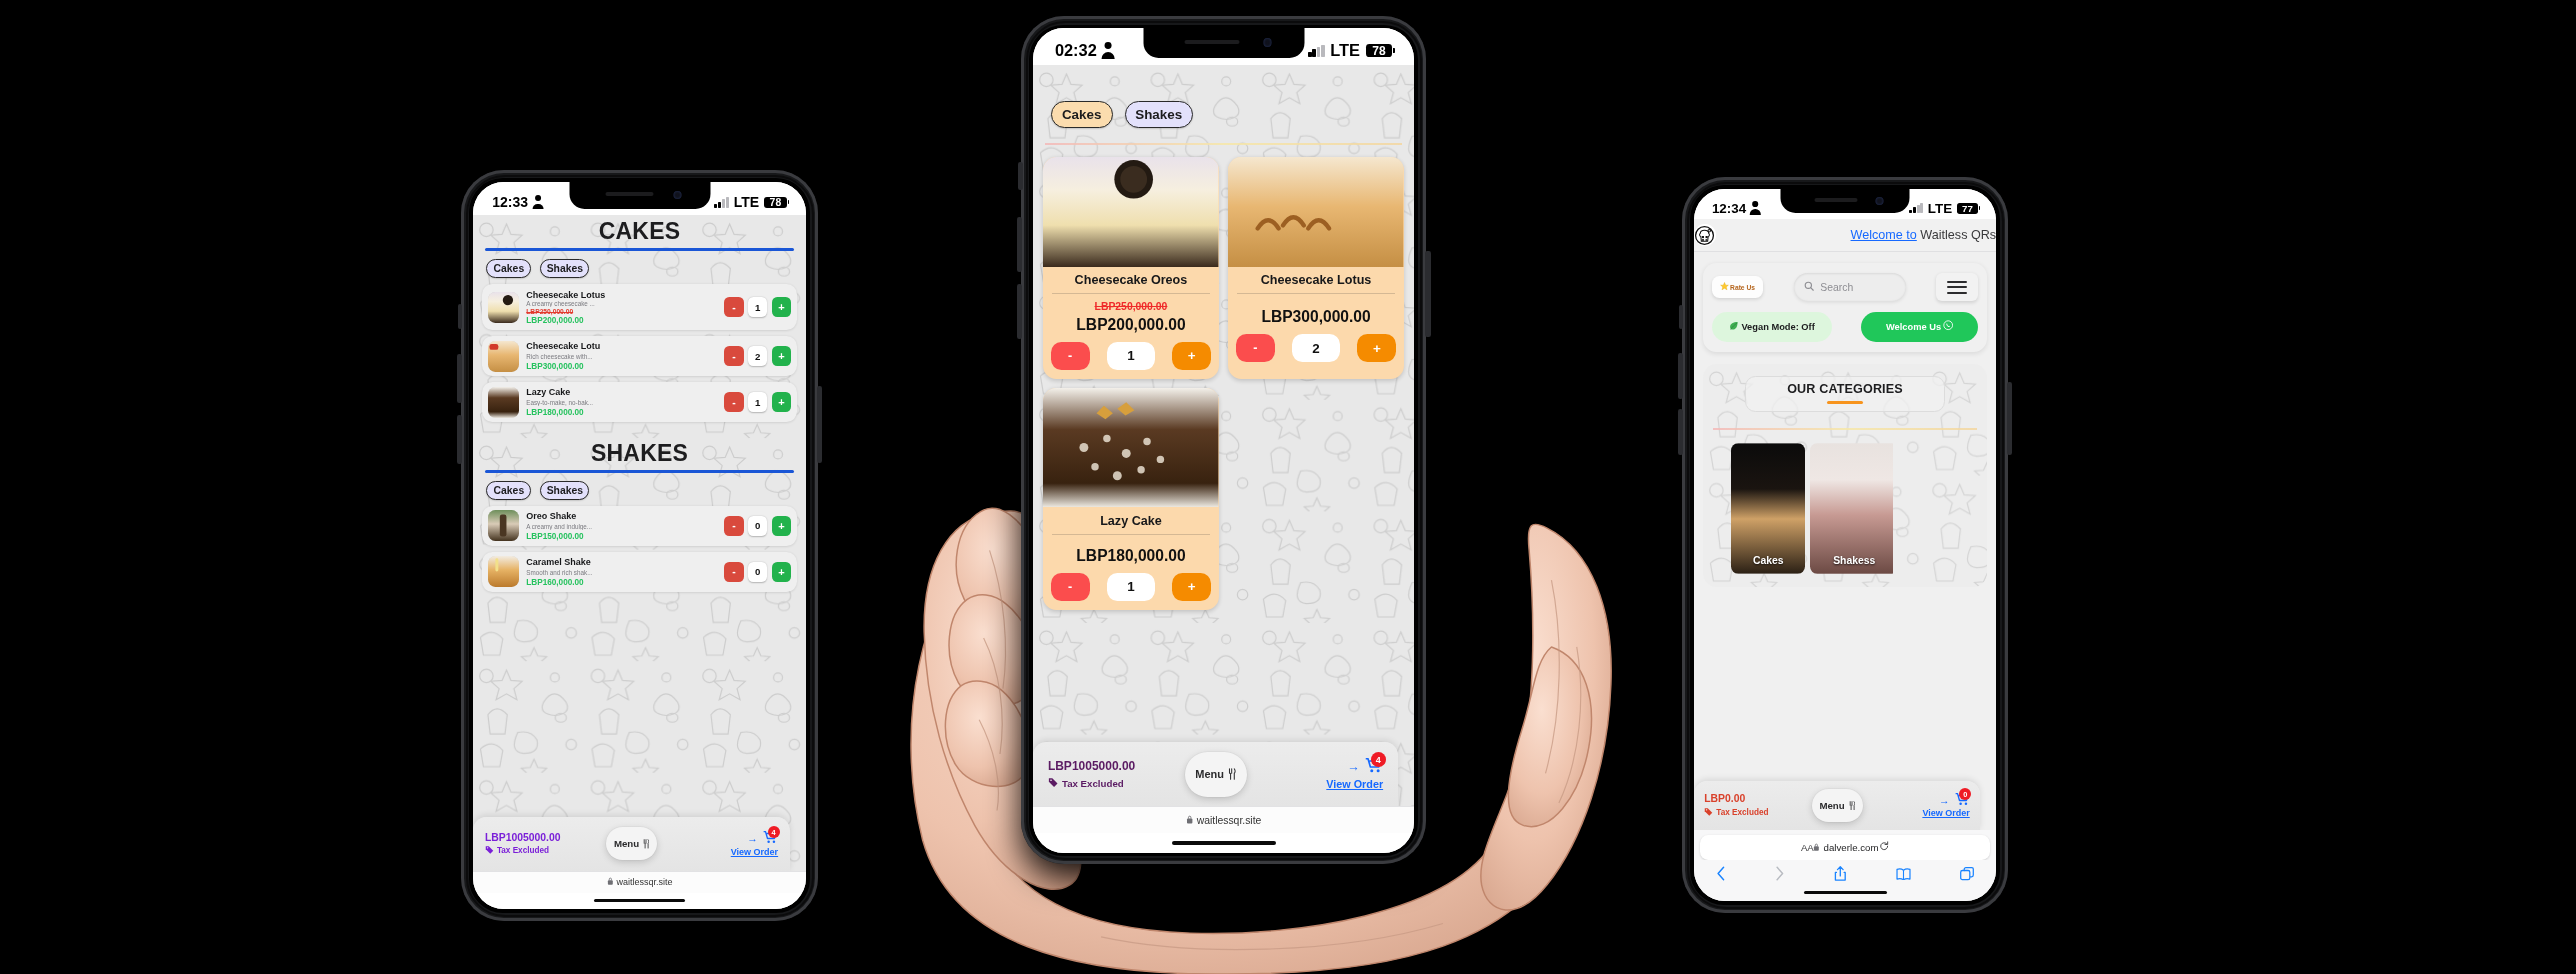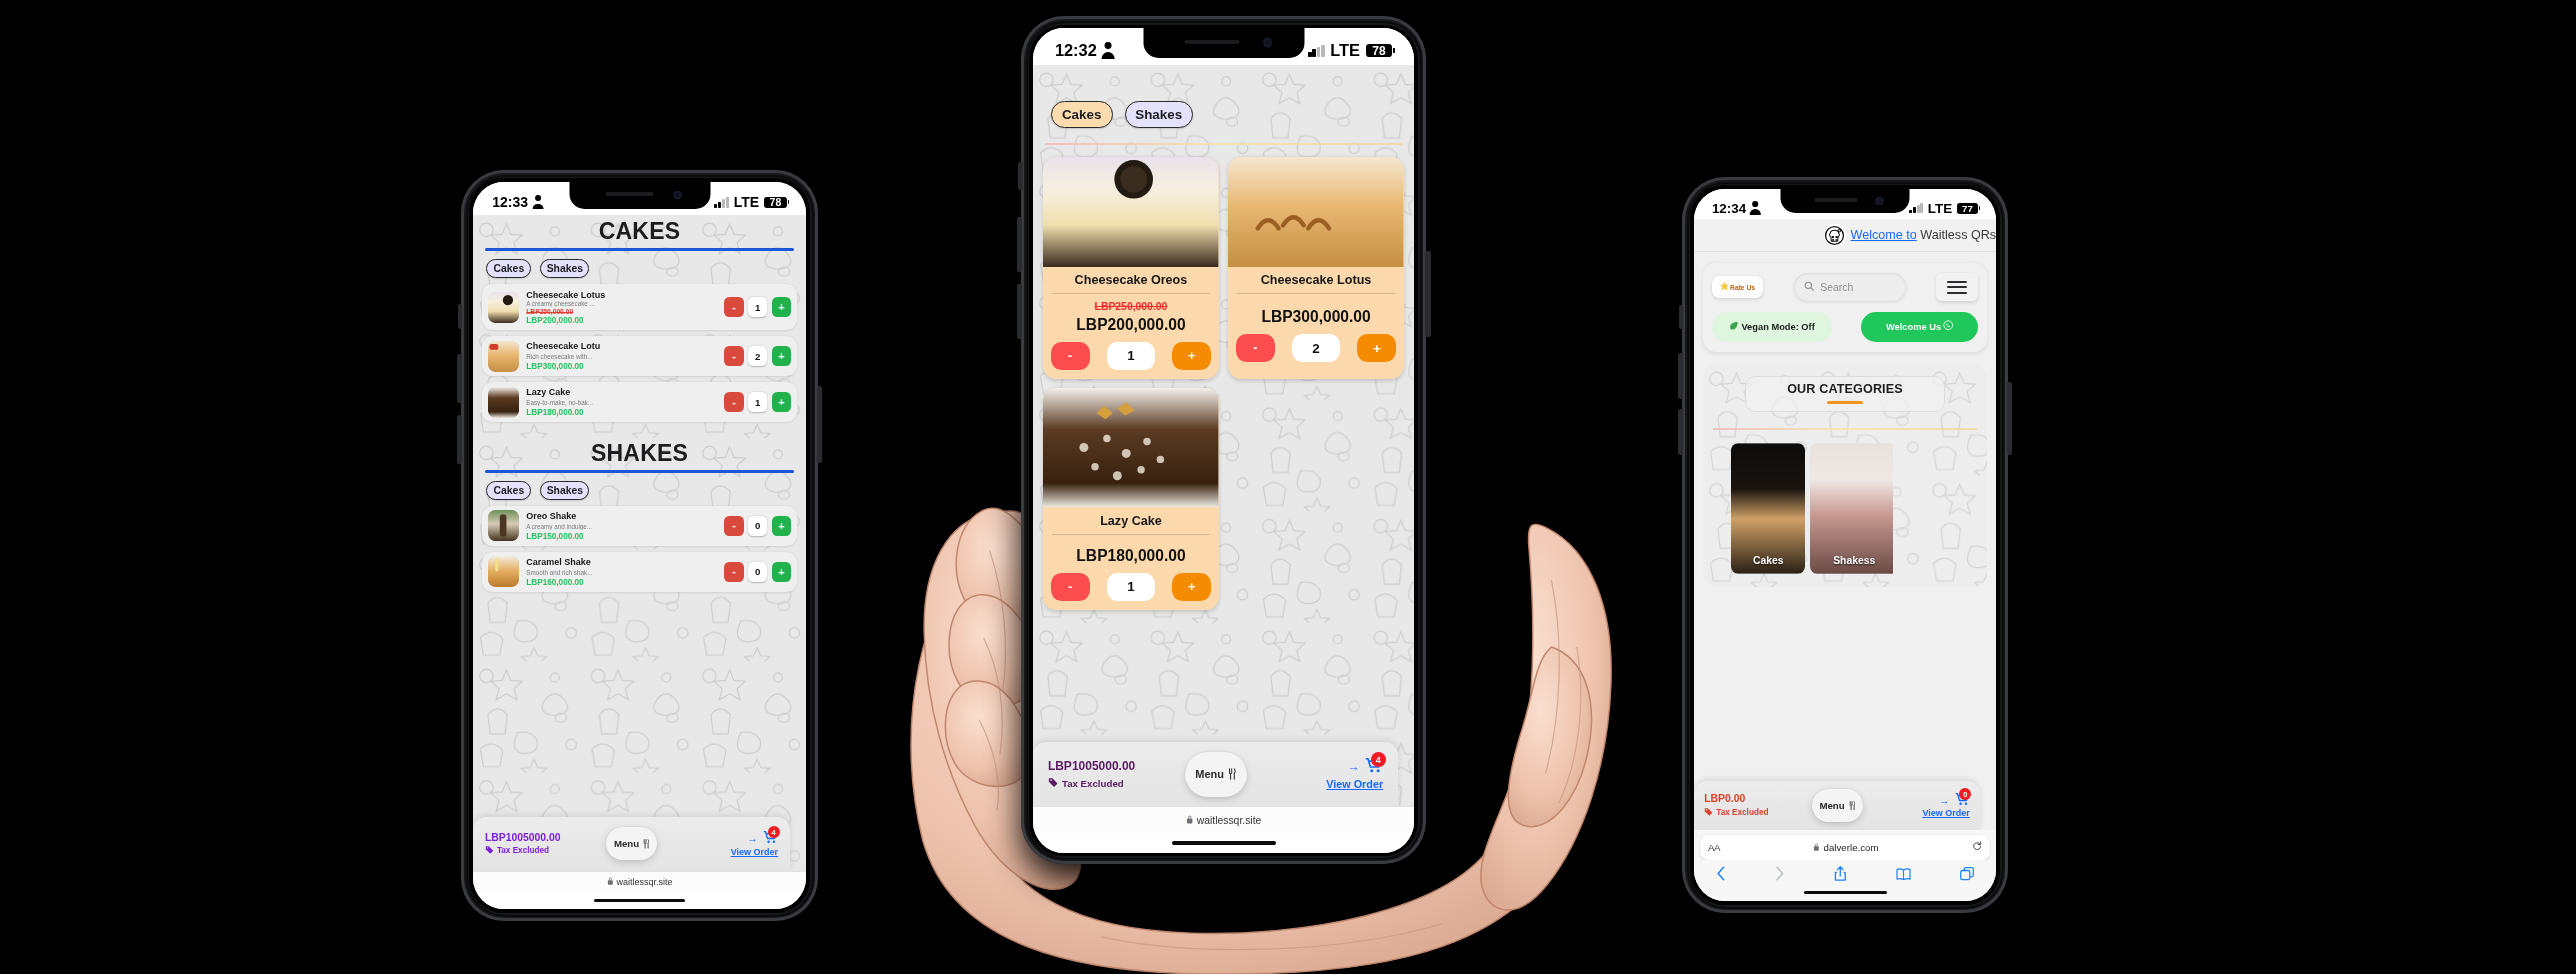--- a/index.html
+++ b/index.html
@@ -114,27 +114,27 @@
            display:flex; align-items:center; justify-content:center; font-weight:800; }
 
   
   .safaribar{ flex:0 0 auto; background:#fcfcfc; display:flex; align-items:center;
               justify-content:center; color:#333; border-top:0.7px solid #e2e2e4; }
   .lock { margin-right:.35em; }
   .homebar{ flex:0 0 auto; background:#fff; display:flex; align-items:center; justify-content:center; }
   .homebar span{ background:#0a0a0a; border-radius:74px; display:block; }
 
   .urlfield{ background:#fff; border-radius:8.2px; display:flex; align-items:center;
-             justify-content:space-between; box-shadow:0 0.7px 2.2px rgba(0,0,0,.16); }
+             justify-content:center; box-shadow:0 0.7px 2.2px rgba(0,0,0,.16); }
   .toolrow{ display:flex; align-items:center; justify-content:space-between; background:#f7f7f8; }
   .tool{ color:#1a84ff; display:flex; align-items:center; justify-content:center; }
   .tool.dim{ color:#b9bcc2; }
 
   
-  .siteheader{ background:#f1f1f1; display:flex; align-items:center; justify-content:flex-end;
+  .siteheader{ background:#f1f1f1; display:flex; align-items:center; justify-content:space-between;
                gap:.4em; border-bottom:0.7px solid #e0e0e2; }
   .sitelogo{ border-radius:50%; background:#fff; display:flex; align-items:center; justify-content:center; }
   .sitetitle{ font-weight:500; color:#3a3a3c; white-space:nowrap; }
   .sitetitle u{ color:#1669ff; }
   .toolcard{ background:#f0f0f0; border-radius:13.4px; display:flex; flex-direction:column;
              box-shadow:0 1.5px 5.2px rgba(0,0,0,.09); }
   .toolrow1{ display:flex; align-items:center; justify-content:space-between; }
   .rateus{ background:#fdfdfd; border-radius:7.4px; display:flex; align-items:center; gap:.2em;
            color:#b5651d; font-weight:800; box-shadow:0 1.5px 3.7px rgba(0,0,0,.13); }
   .searchpill{ background:#ededed; border-radius:743px; display:flex; align-items:center;
@@ -688,21 +688,21 @@
 
     <div class="bezel">
       <div class="screen">
         <div class="notch" style="width:161px; height:30px;">
           <div class="speaker"></div>
             <div class="cam"></div>
         </div>
 
         <div class="statusbar" style="height:37px; padding:0 22px 5.2px 22px; font-size:16.4px;">
           <div class="sb-left">
-            <span>12:32</span>
+            <span>02:32</span>
             <span class="person" style="width:.9em;height:1em;"></span>
           </div>
           <div class="sb-right">
             <span class="bars">
               <i style="height:4.5px"></i>
                 <i style="height:7.4px"></i>
                 <i style="height:9.7px" class="d"></i>
                 <i style="height:12px" class="d"></i>
             </span>
             <span>LTE</span>

